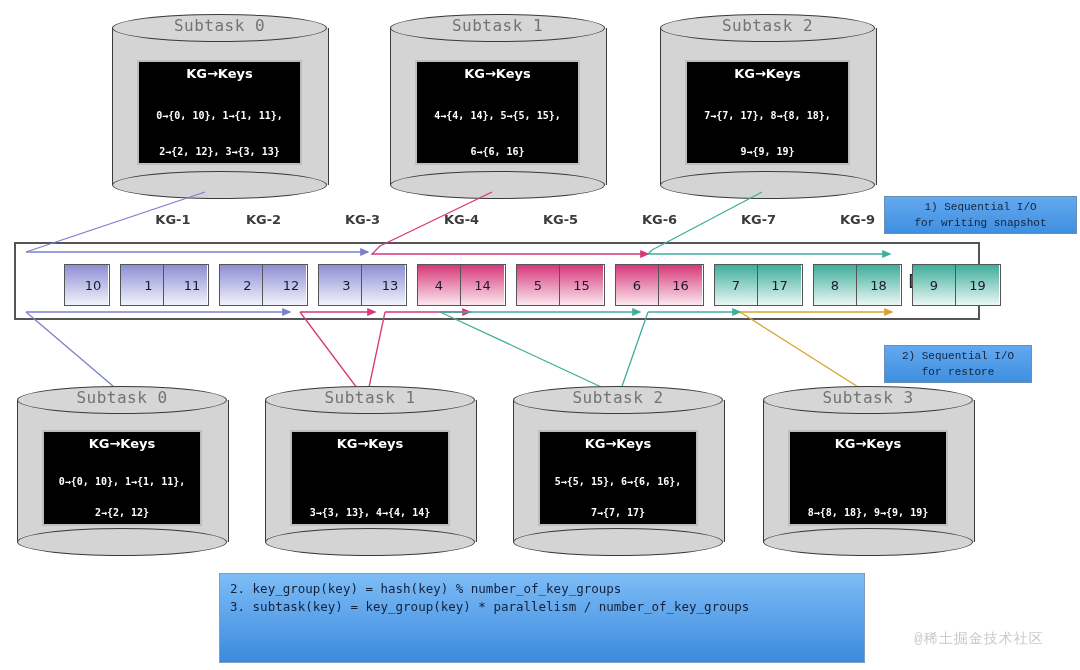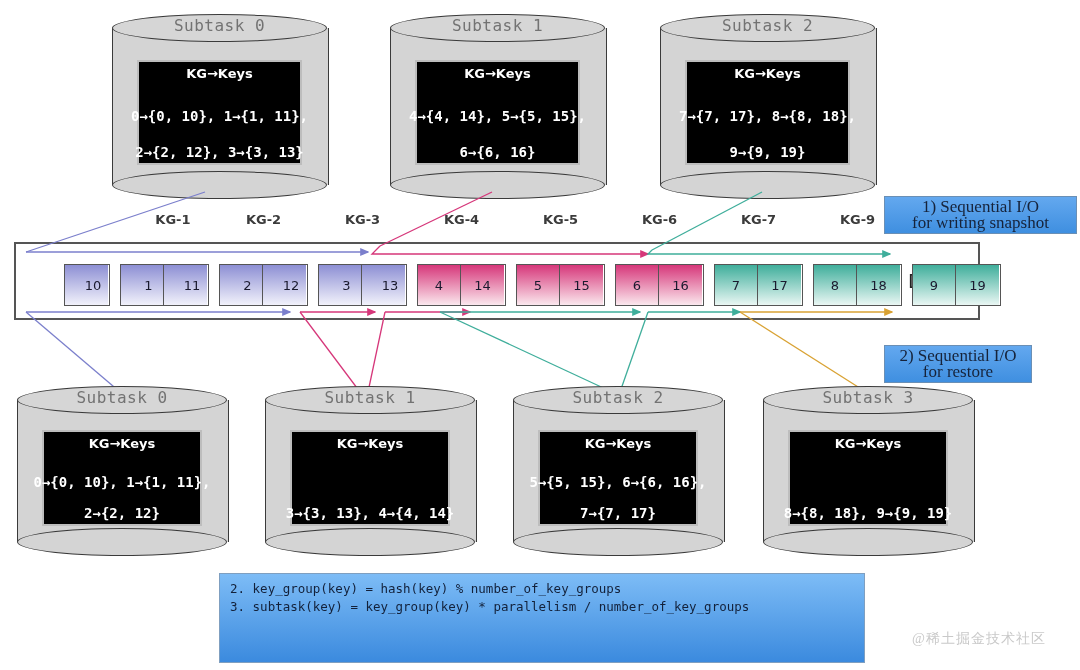--- a/index.html
+++ b/index.html
@@ -17,21 +17,21 @@
   .cyl .bottom{position:absolute;left:0;bottom:0;width:100%;height:28px;border-radius:50%;
       background:#d4d4d4;border:1.5px solid #3a3a3a;box-sizing:border-box;}
   .cyl .title{position:absolute;left:0;top:2px;width:100%;text-align:center;z-index:4;
       font-size:16px;color:#737373;letter-spacing:.5px;
       font-family:"DejaVu Sans Mono","Liberation Mono",monospace;}
   .cyl .screen{position:absolute;z-index:5;background:#000;border:2px solid #bdbdbd;
       box-sizing:border-box;display:flex;flex-direction:column;align-items:center;
       justify-content:space-between;color:#fff;text-align:center;padding:4px 6px;}
   .cyl .screen .hdr{font-size:13px;font-weight:bold;margin-bottom:6px;
       font-family:"DejaVu Sans","Liberation Sans",sans-serif;}
-  .cyl .screen .ln{font-size:14px;line-height:14px;font-weight:bold;white-space:nowrap;
+  .cyl .screen .ln{font-size:10px;line-height:14px;font-weight:bold;white-space:nowrap;
       font-family:"DejaVu Sans Mono","Liberation Mono",monospace;}
 
   
   .top-cyl{width:215px;height:185px;top:14px;}
   .top-cyl .screen{left:25px;top:46px;width:165px;height:105px;}
   #tc0{left:112px;} #tc1{left:390px;} #tc2{left:660px;}
 
   
   .bot-cyl{width:210px;height:170px;top:386px;}
   .bot-cyl .screen{left:25px;top:44px;width:160px;height:96px;}
@@ -53,35 +53,35 @@
       font-size:13px;color:#1a1a2e;border-right:1.5px solid #555;box-sizing:border-box;
       font-family:"DejaVu Sans","Liberation Sans",sans-serif;}
   .cellgrp .cell:last-child{border-right:none;}
   .g-blue .cell{background:linear-gradient(to bottom,#8d8fd4,#f2f2fb);padding-left:13px;}
   .g-pink .cell{background:linear-gradient(to bottom,#d6377a,#fbe8ee);}
   .g-teal .cell{background:linear-gradient(to bottom,#3fae9b,#eaf7f4);}
 
   
   .callout{position:absolute;border:1px solid #6a8fb5;box-sizing:border-box;
       background:linear-gradient(to bottom,#63a8ef,#3f8fe0);
-      color:#16233a;font-size:17px;line-height:16px;text-align:center;padding:2px 12px;
-      font-family:Liberation Serif, serif;}
+      color:#16233a;font-size:11px;line-height:16px;text-align:center;padding:2px 12px;
+      font-family:Liberation Mono, monospace;}
   #callout1{left:884px;top:196px;width:193px;height:38px;}
   #callout2{left:884px;top:345px;width:148px;height:38px;}
 
   #legend{position:absolute;left:219px;top:573px;width:646px;height:90px;
       border:1px solid #7f9fc0;box-sizing:border-box;
       background:linear-gradient(to bottom,#7dbcf6,#3b8ade);
       padding:6px 10px;color:#13213a;font-size:12.5px;line-height:18px;
       font-family:"DejaVu Sans Mono","Liberation Mono",monospace;}
   #legend .lrow{white-space:nowrap;}
 
   #watermark{position:absolute;left:884px;top:630px;width:190px;text-align:center;
       font-size:14px;color:#c9c9c9;letter-spacing:1px;
-      font-family:Liberation Serif, serif;}
+      font-family:Liberation Mono, monospace;}
 
   svg.overlay{position:absolute;left:0;top:0;width:1080px;height:670px;pointer-events:none;}
 </style>
 </head>
 <body>
 
 <div id="stage">
 
   <div class="cyl top-cyl" id="tc0">
     <div class="body"></div>

